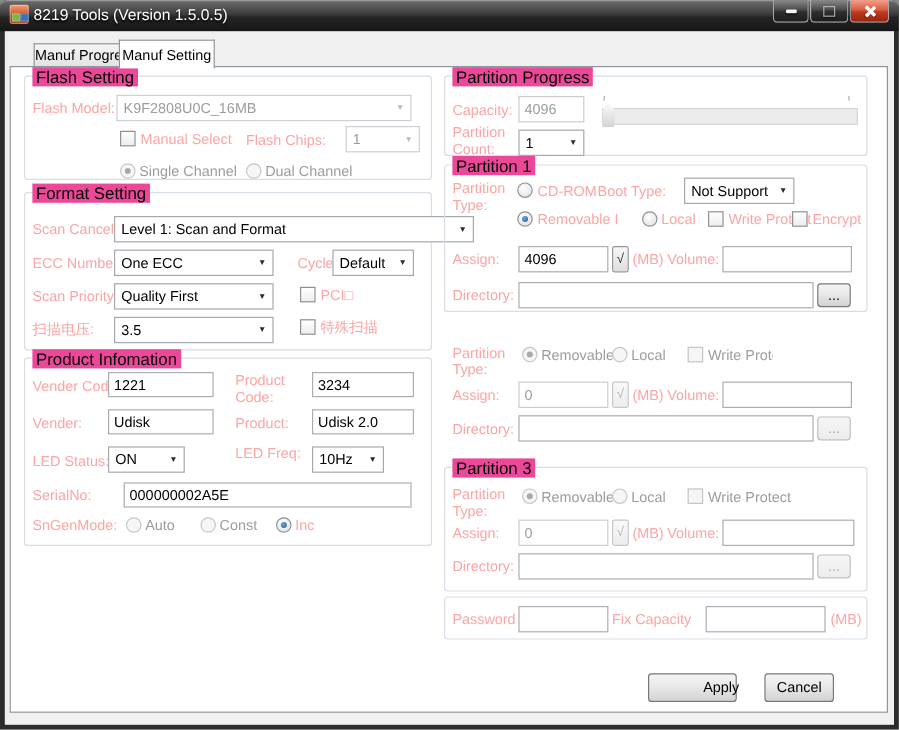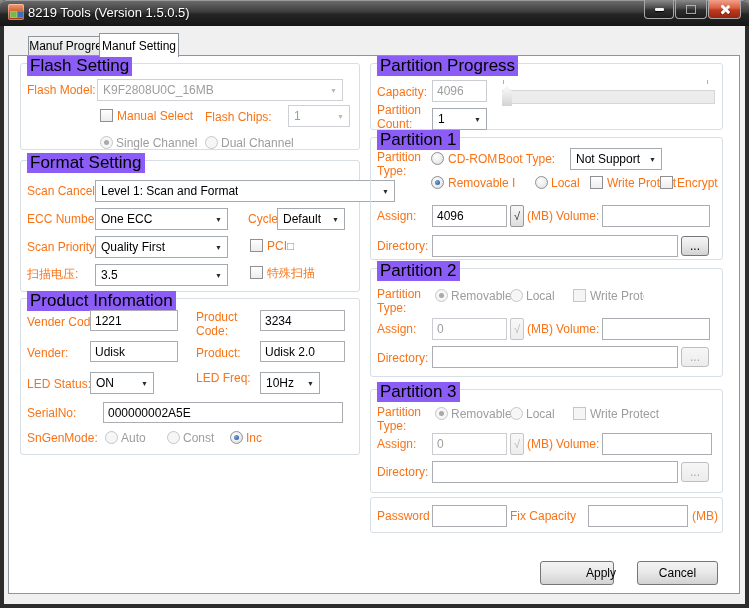--- a/index.html
+++ b/index.html
@@ -22,22 +22,22 @@
   .max-glyph{width:8px;height:7px;border:1px solid #cfcfcf;opacity:.75;box-shadow:0 1px 1px #0008;}
   .x-icon{position:relative;width:11px;height:11px;}
   .x-icon::before,.x-icon::after{content:"";position:absolute;left:4.5px;top:0;width:2.5px;height:11px;background:#fff;border-radius:1px;box-shadow:0 1px 1px #0006;}
   .x-icon::before{transform:rotate(45deg);} .x-icon::after{transform:rotate(-45deg);}
   .client{position:absolute;left:4px;top:26px;width:741px;height:578px;background:#f0f0f0;}
   .page{position:absolute;left:8px;top:55px;width:732px;height:539px;background:#fff;border:1px solid #8e959d;box-sizing:border-box;}
   .tab{position:absolute;box-sizing:border-box;font-size:12px;display:flex;align-items:center;justify-content:center;white-space:nowrap;}
   .tab.inactive{left:28px;top:36px;width:87px;height:19px;background:linear-gradient(#f5f5f5,#e3e3e3);border:1px solid #8e959d;border-bottom:none;z-index:1;color:#000;}
   .tab.active{left:99px;top:33px;width:80px;height:24px;background:#fff;border:1px solid #8e959d;border-bottom:none;z-index:3;color:#000;}
   .grp{position:absolute;border:1px solid #d7dee5;border-radius:3px;box-sizing:border-box;}
-  .grp-title{position:absolute;top:-8px;left:6px;background:#8b5cf6;padding:0 3px;font-size:17px;color:#000;white-space:nowrap;}
-  .lbl{position:absolute;font-size:12px;color:#f97316;white-space:nowrap;line-height:14px;}
+  .grp-title{position:absolute;top:-8px;left:6px;background:#ec4899;padding:0 3px;font-size:14px;color:#000;white-space:nowrap;}
+  .lbl{position:absolute;font-size:12px;color:#fca5a5;white-space:nowrap;line-height:14px;}
   .lbl.dis{color:#9d9d9d;}
   .inp{position:absolute;background:#fff;border:1px solid #abadb3;font-size:12px;color:#000;box-sizing:border-box;
        padding:3px 4px 0 4px;white-space:nowrap;overflow:hidden;}
   .inp.dis{border-color:#c9ccd1;color:#9d9d9d;}
   .combo{position:absolute;background:#fff;border:1px solid #a5a9b0;box-sizing:border-box;font-size:12px;color:#000;
        display:flex;align-items:center;justify-content:space-between;padding:0 5px;}
   .combo .arrow{font-size:7px;color:#2b2b2b;margin-left:4px;flex:none;}
   .combo .val{overflow:hidden;white-space:nowrap;}
   .combo.dis{border-color:#cdd0d4;color:#9d9d9d;}
   .combo.dis .arrow{color:#b9b9b9;}
@@ -216,23 +216,20 @@
   <div class="lbl" style="left:377px;top:209px;">Assign:</div>
   <div class="inp" style="left:432px;top:205px;width:75px;height:22px;">4096</div>
   <div class="sqbtn" style="left:510px;top:205px;">√</div>
   <div class="lbl" style="left:527px;top:209px;">(MB)</div>
   <div class="lbl" style="left:556px;top:209px;">Volume:</div>
   <div class="inp" style="left:602px;top:205px;width:108px;height:22px;"></div>
   <div class="lbl" style="left:377px;top:239px;">Directory:</div>
   <div class="inp" style="left:432px;top:235px;width:246px;height:22px;"></div>
   <div class="btn" style="left:681px;top:236px;width:28px;height:20px;">...</div>
 
-  <div class="grp" style="left:370px;top:268px;width:353px;height:109px;">
-    <span class="grp-title">Partition 2</span>
-  </div>
   <div class="lbl" style="left:377px;top:287px;">Partition</div>
   <div class="lbl" style="left:377px;top:301px;">Type:</div>
   <span class="radio dis sel" style="left:435px;top:289px;"></span>
   <div class="lbl dis" style="left:451px;top:289px;">Removable</div>
   <span class="radio dis" style="left:510px;top:289px;"></span>
   <div class="lbl dis" style="left:526px;top:289px;">Local</div>
   <span class="chk dis" style="left:573px;top:289px;"></span>
   <div class="lbl dis clip54" style="left:590px;top:289px;">Write Protect</div>
   <div class="lbl" style="left:377px;top:322px;">Assign:</div>
   <div class="inp dis" style="left:432px;top:318px;width:75px;height:22px;">0</div>
@@ -266,15 +263,15 @@
   <div class="btn dis" style="left:681px;top:462px;width:28px;height:20px;">...</div>
 
   <div class="grp" style="left:370px;top:497px;width:353px;height:36px;"></div>
   <div class="lbl" style="left:377px;top:509px;">Password</div>
   <div class="inp" style="left:432px;top:505px;width:75px;height:22px;"></div>
   <div class="lbl" style="left:510px;top:509px;">Fix Capacity</div>
   <div class="inp" style="left:588px;top:505px;width:100px;height:22px;"></div>
   <div class="lbl" style="left:692px;top:509px;">(MB)</div>
 
   <div class="btn" style="left:540px;top:561px;width:74px;height:24px;padding-left:48px;">Apply</div>
-  <div class="btn" style="left:637px;top:561px;width:81px;height:24px;">Cancel</div>
+  <div class="btn" style="left:637px;top:561px;width:58px;height:24px;">Cancel</div>
 
 </div>
 
 </body></html>

